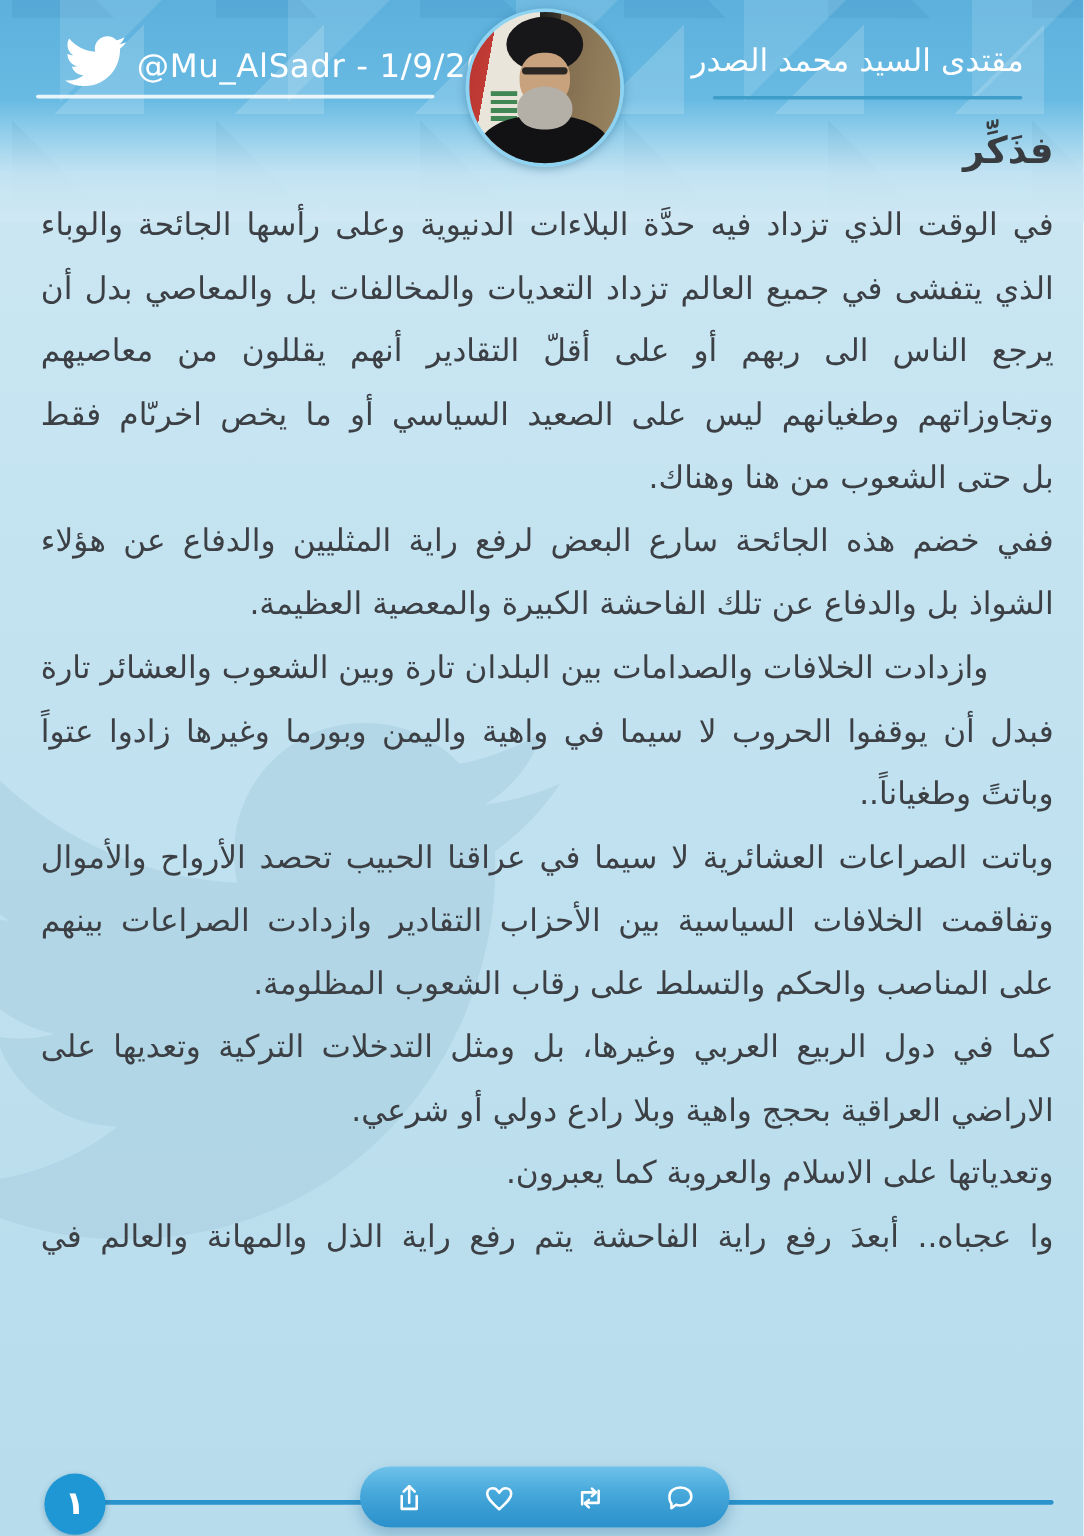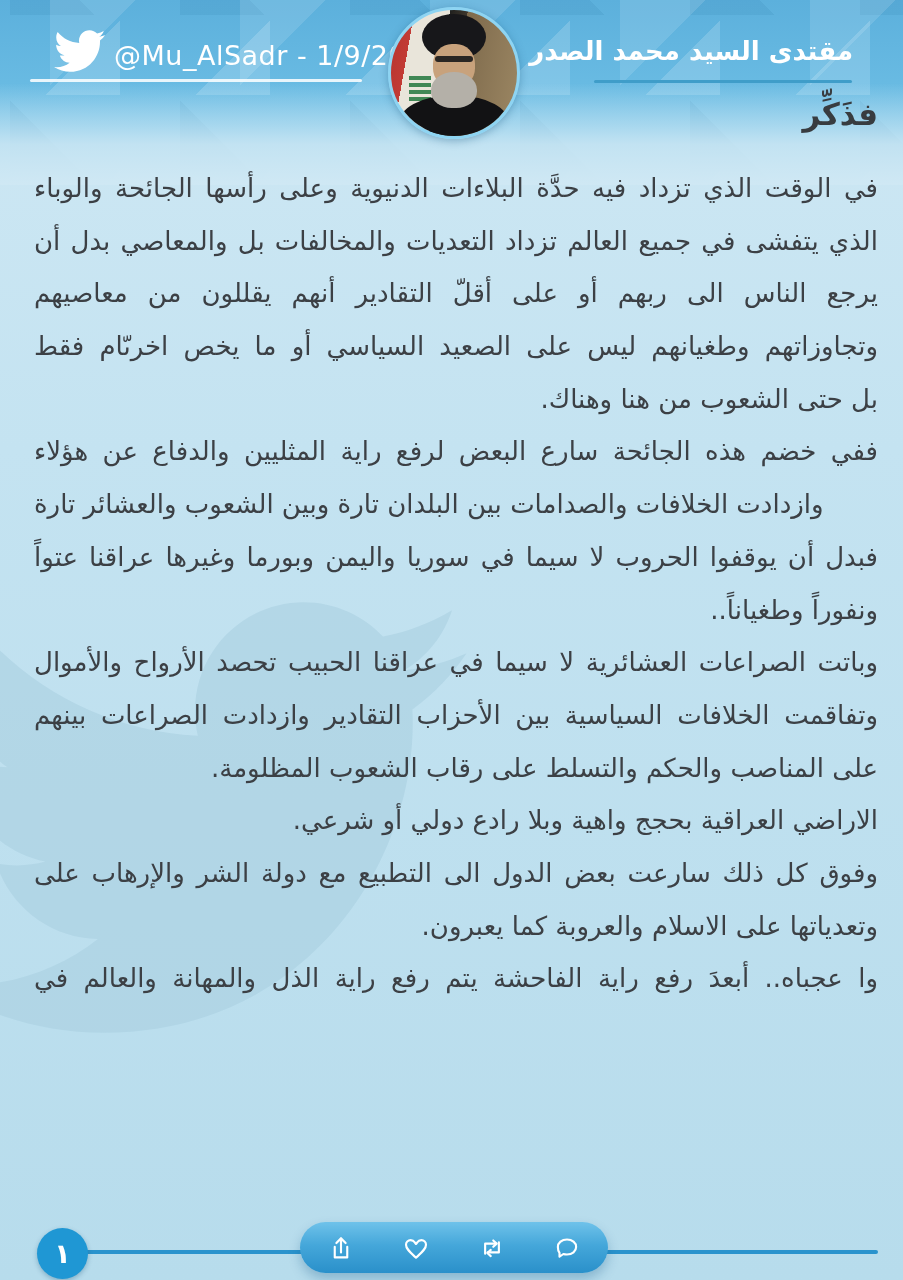--- a/index.html
+++ b/index.html
@@ -14,38 +14,38 @@
       conic-gradient(from 135deg at 0% 50%, rgba(23,101,150,0.10) 90deg, rgba(23,101,150,0) 0) 10px 15px/170px 170px repeat,
       linear-gradient(180deg,#5cb0dc 0%,#6fc0e6 70%,#8fd0ec 100%);}
   #header::after{content:"";position:absolute;inset:0;
       background:linear-gradient(180deg,rgba(207,232,244,0) 45%,rgba(207,232,244,.85) 78%,#cfe8f4 100%);}
   .tw-bird-small{position:absolute;left:52px;top:24px;width:54px;height:54px;z-index:3;}
   .handle{position:absolute;left:114px;top:40px;z-index:3;color:#ffffff;
       font-size:27px;letter-spacing:.5px;direction:ltr;}
   .underline-left{position:absolute;left:30px;top:79px;width:332px;height:3px;
       background:rgba(255,255,255,.85);z-index:3;border-radius:2px;}
   .name{position:absolute;right:50px;top:36px;z-index:3;color:#ffffff;
-      font-size:26px;font-weight:bold;direction:rtl;}
+      font-size:26px;font-weight:normal;direction:rtl;}
   .underline-right{position:absolute;right:51px;top:80px;width:258px;height:3px;
       background:#3f9dc9;z-index:3;border-radius:2px;}
   
   .avatar{position:absolute;left:388px;top:7px;width:126px;height:126px;border-radius:50%;
       overflow:hidden;z-index:4;border:3px solid #8ed4f2;box-shadow:0 2px 8px rgba(20,80,120,.35);
       background:linear-gradient(100deg,#b6342e 0%,#c23b35 16%,#e9e5da 16%,#e9e5da 40%,#20201e 40%,#3e362c 52%,#7e6a4c 52%,#9c8763 100%);}
   .avatar .emblem{position:absolute;left:18px;top:66px;width:22px;height:26px;
       background:repeating-linear-gradient(180deg,#2e7d46 0 4px,rgba(0,0,0,0) 4px 7px);opacity:.9;}
   .avatar .turban{position:absolute;left:31px;top:4px;width:64px;height:46px;border-radius:50%;background:#17171a;}
   .avatar .face{position:absolute;left:42px;top:34px;width:42px;height:44px;border-radius:45%;background:#c8a27c;}
   .avatar .brow{position:absolute;left:44px;top:46px;width:38px;height:6px;border-radius:3px;background:#2a2623;}
   .avatar .beard{position:absolute;left:40px;top:62px;width:46px;height:36px;border-radius:50% 50% 45% 45%;background:#b4b0a8;}
   .avatar .robe{position:absolute;left:8px;top:86px;width:110px;height:60px;border-radius:45% 45% 0 0;background:#121214;}
   
   .tw-watermark{position:absolute;left:-85px;top:538px;width:560px;height:560px;z-index:0;opacity:.55;}
   
-  #title{position:absolute;right:25px;top:96px;z-index:2;color:#383c40;
+  #title{position:absolute;right:25px;top:108px;z-index:2;color:#383c40;
       font-size:31px;font-weight:bold;direction:rtl;}
   #body-text{position:absolute;left:34px;right:25px;top:162px;z-index:2;direction:rtl;
       color:#3c4045;font-size:26px;}
   #body-text .line{line-height:52.7px;height:52.7px;overflow:hidden;
       text-align:justify;text-align-last:justify;}
   #body-text .line.last{text-align:left;text-align-last:right;}
   
   .footer-line{position:absolute;left:60px;right:25px;top:1250px;height:4px;
       background:#2a93cd;z-index:1;border-radius:2px;}
   .page-circle{position:absolute;left:37px;top:1228px;width:51px;height:51px;border-radius:50%;
@@ -88,28 +88,29 @@
   </svg>
 
   <div id="title">فذَكِّر</div>
   <div id="body-text">
       <div class="line">في الوقت الذي تزداد فيه حدَّة البلاءات الدنيوية وعلى رأسها الجائحة والوباء</div>
       <div class="line">الذي يتفشى في جميع العالم تزداد التعديات والمخالفات بل والمعاصي بدل أن</div>
       <div class="line">يرجع الناس الى ربهم أو على أقلّ التقادير أنهم يقللون من معاصيهم</div>
       <div class="line">وتجاوزاتهم وطغيانهم ليس على الصعيد السياسي أو ما يخص اخرىّام فقط</div>
       <div class="line last">بل حتى الشعوب من هنا وهناك.</div>
       <div class="line">ففي خضم هذه الجائحة سارع البعض لرفع راية المثليين والدفاع عن هؤلاء</div>
+      <div class="line last">الشواذ بل والدفاع عن تلك الفاحشة الكبيرة والمعصية العظيمة.</div>
       <div class="line last">وازدادت الخلافات والصدامات بين البلدان تارة وبين الشعوب والعشائر تارة اخرى.</div>
-      <div class="line">فبدل أن يوقفوا الحروب لا سيما في سوريا واليمن وبورما وغيرها عراقنا عتواً</div>
-      <div class="line last">ونفوراً وطغياناً..</div>
+      <div class="line">فبدل أن يوقفوا الحروب لا سيما في واهية واليمن وبورما وغيرها زادوا عتواً</div>
+      <div class="line last">وباتتً وطغياناً..</div>
       <div class="line">وباتت الصراعات العشائرية لا سيما في عراقنا الحبيب تحصد الأرواح والأموال</div>
       <div class="line">وتفاقمت الخلافات السياسية بين الأحزاب التقادير وازدادت الصراعات بينهم</div>
       <div class="line last">على المناصب والحكم والتسلط على رقاب الشعوب المظلومة.</div>
+      <div class="line">كما في دول الربيع العربي وغيرها، بل ومثل التدخلات التركية وتعديها على</div>
       <div class="line last">الاراضي العراقية بحجج واهية وبلا رادع دولي أو شرعي.</div>
-      <div class="line">وفوق كل ذلك سارعت بعض الدول الى التطبيع مع دولة الشر والإرهاب على</div>
       <div class="line last">وتعدياتها على الاسلام والعروبة كما يعبرون.</div>
       <div class="line">وا عجباه.. أبعدَ رفع راية الفاحشة يتم رفع راية الذل والمهانة والعالم في</div>
     </div>
 
   <div class="footer-line"></div>
   <div class="page-circle">١</div>
 
   <div class="action-pill">
     <span>
       <svg viewBox="0 0 24 24" fill="none" stroke="#ffffff" stroke-width="1.7" stroke-linecap="round" stroke-linejoin="round">

